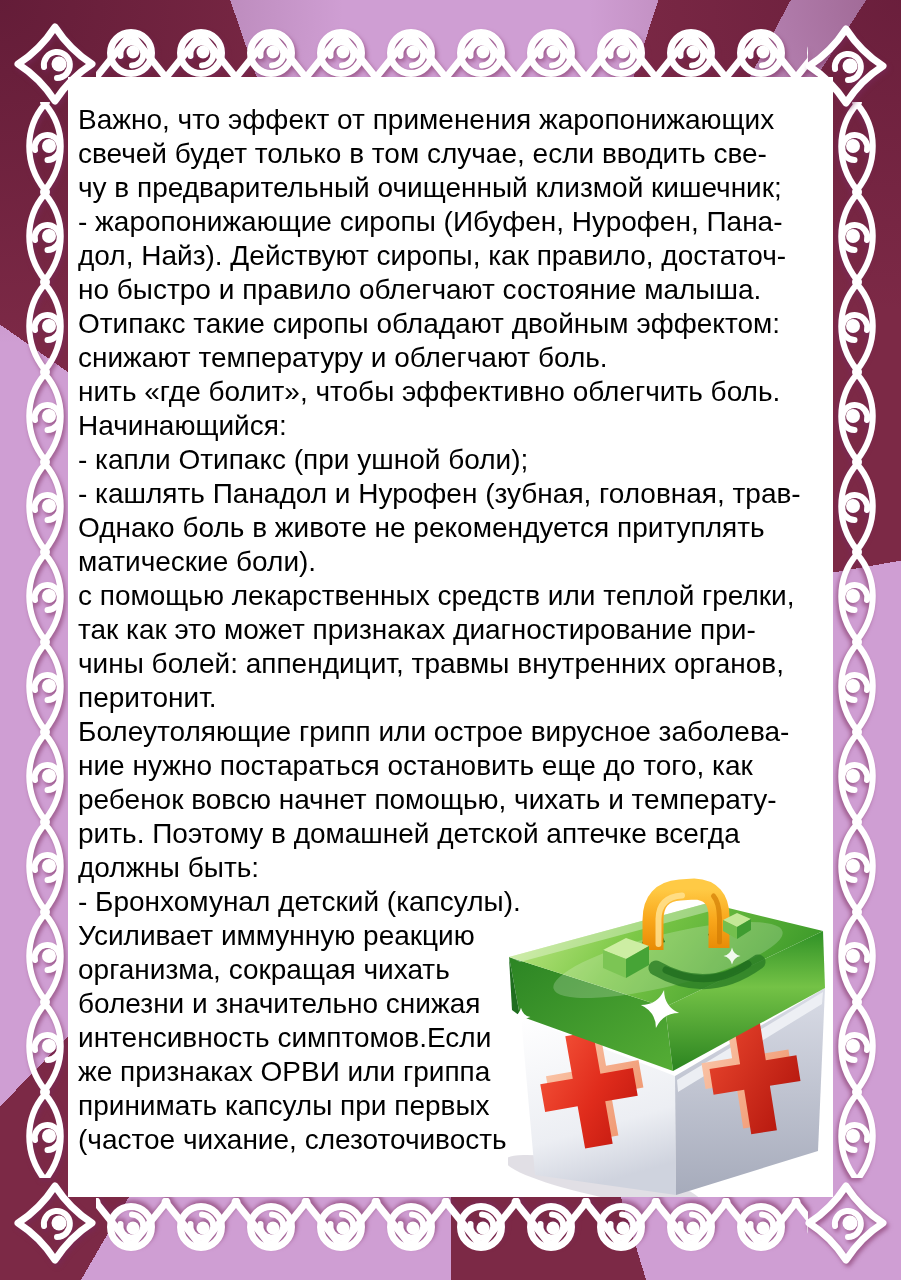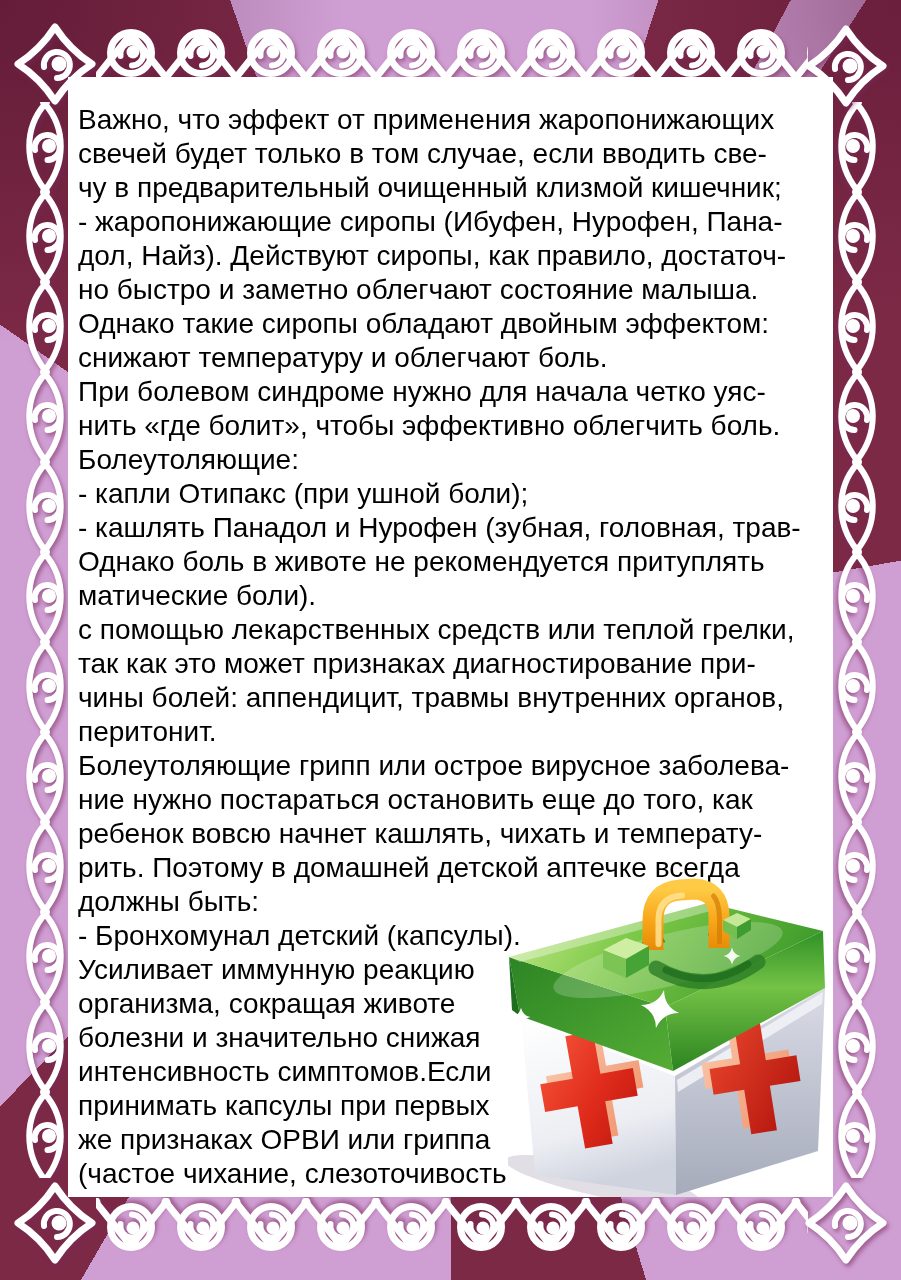--- a/index.html
+++ b/index.html
@@ -105,46 +105,45 @@
     </svg>
 
   <div class="page">
 
     <div class="text">
         <div class="line">Важно, что эффект от применения жаропонижающих</div>
         <div class="line">свечей будет только в том случае, если вводить све-</div>
         <div class="line">чу в предварительный очищенный клизмой кишечник;</div>
         <div class="line">- жаропонижающие сиропы (Ибуфен, Нурофен, Пана-</div>
         <div class="line">дол, Найз). Действуют сиропы, как правило, достаточ-</div>
-        <div class="line">но быстро и заметно облегчают состояние малыша.</div>
-        <div class="line">Однако такие сиропы обладают двойным эффектом:</div>
+        <div class="line">но быстро и правило облегчают состояние малыша.</div>
+        <div class="line">Отипакс такие сиропы обладают двойным эффектом:</div>
         <div class="line">снижают температуру и облегчают боль.</div>
-        <div class="line">При болевом синдроме нужно для начала четко уяс-</div>
         <div class="line">нить «где болит», чтобы эффективно облегчить боль.</div>
-        <div class="line">Болеутоляющие:</div>
+        <div class="line">Начинающийся:</div>
         <div class="line">- капли Отипакс (при ушной боли);</div>
         <div class="line">- кашлять Панадол и Нурофен (зубная, головная, трав-</div>
         <div class="line">Однако боль в животе не рекомендуется притуплять</div>
         <div class="line">матические боли).</div>
         <div class="line">с помощью лекарственных средств или теплой грелки,</div>
         <div class="line">так как это может признаках диагностирование при-</div>
         <div class="line">чины болей: аппендицит, травмы внутренних органов,</div>
         <div class="line">перитонит.</div>
         <div class="line">Болеутоляющие грипп или острое вирусное заболева-</div>
         <div class="line">ние нужно постараться остановить еще до того, как</div>
-        <div class="line">ребенок вовсю начнет кашлять, чихать и температу-</div>
+        <div class="line">ребенок вовсю начнет помощью, чихать и температу-</div>
         <div class="line">рить. Поэтому в домашней детской аптечке всегда</div>
         <div class="line">должны быть:</div>
         <div class="line">- Бронхомунал детский (капсулы).</div>
         <div class="line">Усиливает иммунную реакцию</div>
-        <div class="line">организма, сокращая животе</div>
+        <div class="line">организма, сокращая чихать</div>
         <div class="line">болезни и значительно снижая</div>
         <div class="line">интенсивность симптомов.Если</div>
+        <div class="line">же признаках ОРВИ или гриппа</div>
         <div class="line">принимать капсулы при первых</div>
-        <div class="line">же признаках ОРВИ или гриппа</div>
         <div class="line">(частое чихание, слезоточивость</div>
       </div>
 
     <svg class="kit" viewBox="0 0 332 330">
       <defs>
         <linearGradient id="gLidTop" x1="0" y1="0" x2="1" y2="0.25">
           <stop offset="0" stop-color="#c9ec8e"></stop>
             <stop offset="0.45" stop-color="#7cc847"></stop>
             <stop offset="1" stop-color="#3f9c2b"></stop>
         </linearGradient>

